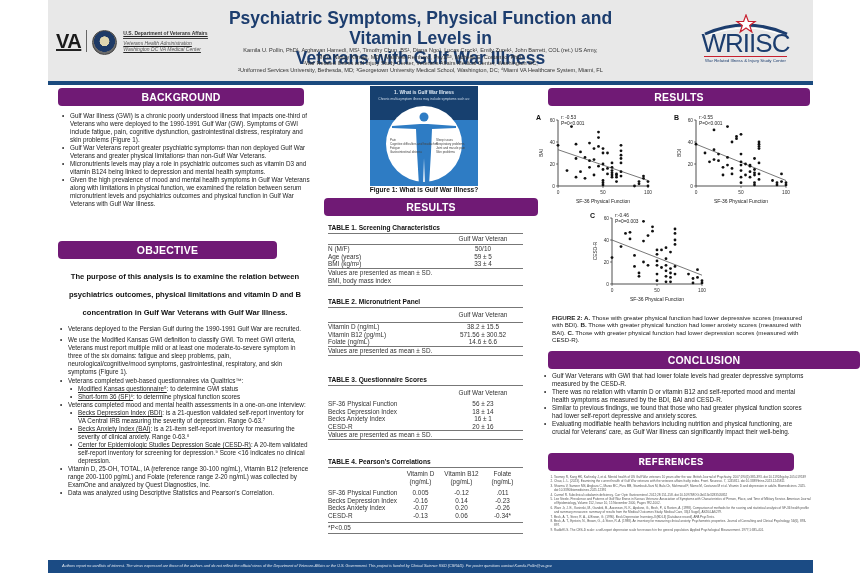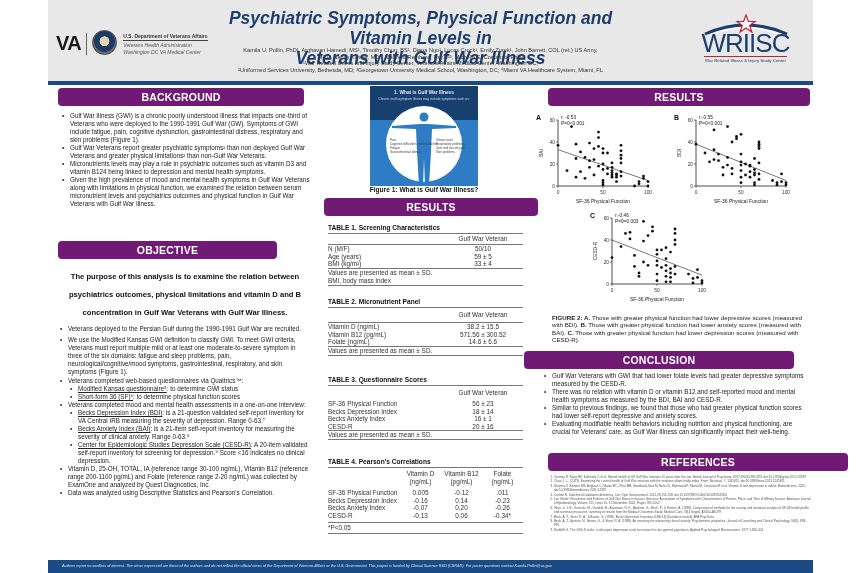--- a/index.html
+++ b/index.html
@@ -3,29 +3,29 @@
 <meta charset="utf-8">
 <style>
   * { box-sizing: border-box; margin: 0; padding: 0; }
   html, body { width: 860px; height: 573px; overflow: hidden; background: #ffffff; }
   body { font-family: "Liberation Sans", sans-serif; color: #222; position: relative; }
 
   .poster { position: absolute; left: 48px; top: 0; width: 765px; height: 573px; background: #fff; }
   .header { position: absolute; left: 0; top: 0; width: 765px; height: 82px; background: #e8e8e8; }
   .header-bar { position: absolute; left: 0; top: 81px; width: 765px; height: 4px; background: #1a4a7e; }
 
-  .va-logo { position: absolute; left: 8px; top: 30px; display: flex; align-items: flex-end; }
+  .va-logo { position: absolute; left: 8px; top: 30px; display: flex; align-items: flex-start; text-decoration: underline; }
   .va-text { font-weight: bold; font-size: 20px; color: #1a1a1a; letter-spacing: -0.5px; }
   .va-sep { width: 1px; height: 22px; background: #666; margin: 0 5px; }
   .va-seal { width: 25px; height: 25px; border-radius: 50%; background: radial-gradient(circle at 50% 45%, #e0d6b0 0 28%, #1e3a66 30% 60%, #6b6b6b 62% 100%); border: 1px solid #444; }
   .va-lines { margin-left: 6px; font-size: 5px; line-height: 6.5px; color: #333; }
   .va-lines .l1 { font-weight: bold; border-bottom: 1px solid #444; padding-bottom: 1px; margin-bottom: 1px; }
   .va-lines .l2, .va-lines .l3 { font-style: italic; color: #555; }
 
-  .title { position: absolute; left: 150px; top: 8px; width: 445px; text-align: center; color: #1c3d6e; font-weight: bold; font-size: 17.5px; line-height: 20px; font-style: italic; }
+  .title { position: absolute; left: 150px; top: 8px; width: 445px; text-align: center; color: #1c3d6e; font-weight: bold; font-size: 17.5px; line-height: 20px; }
   .authors { position: absolute; left: 150px; top: 47px; width: 445px; text-align: center; font-size: 5.6px; line-height: 6.6px; color: #333; }
 
   .wriisc { position: absolute; left: 650px; top: 14px; width: 95px; height: 60px; text-align: center; }
   .wriisc svg { display: block; margin: 0 auto; }
   .wriisc-word { font-size: 26px; color: #1c3d6e; letter-spacing: -1px; line-height: 22px; font-weight: normal; margin-top: -4px; }
   .wriisc-rule { height: 1px; background: #c8202f; margin: 2px 6px 1px; }
   .wriisc-sub { font-size: 4.4px; color: #1c3d6e; }
 
   .banner { position: absolute; background: #701a75; color: #fff; font-weight: bold; text-align: center; border-radius: 4px; font-size: 10.5px; line-height: 18px; height: 18px; letter-spacing: 0.2px; }
 
@@ -513,31 +513,31 @@
         <circle cx="109.5" cy="59.7" r="1.4" fill="#111"></circle>
         <circle cx="109.5" cy="67.4" r="1.4" fill="#111"></circle>
         <circle cx="114" cy="70.7" r="1.4" fill="#111"></circle>
         <circle cx="114" cy="72.9" r="1.4" fill="#111"></circle>
       </svg></div>
 
   <div class="fig2-cap" style="left:504px;">
     <b>FIGURE 2: A.</b><span> Those with greater physical function had lower depressive scores (measured with BDI). </span><b>B.</b><span> Those with greater physical function had lower anxiety scores (measured with BAI). </span><b>C.</b><span> Those with greater physical function had lower depression scores (measured with CESD-R).</span>
   </div>
 
-  <div class="banner" style="left:476px; top:351px; width:270px;">CONCLUSION</div>
+  <div class="banner" style="left:500px; top:351px; width:312px;">CONCLUSION</div>
   <div class="col-text" style="left:494px; top:372px; width:270px;">
     <ul>
       <li>Gulf War Veterans with GWI that had lower folate levels had greater depressive symptoms measured by the CESD-R.</li>
       <li>There was no relation with vitamin D or vitamin B12 and self-reported mood and mental health symptoms as measured by the BDI, BAI and CESD-R.</li>
       <li>Similar to previous findings, we found that those who had greater physical function scores had lower self-report depressive and anxiety scores.</li>
       <li>Evaluating modifiable health behaviors including nutrition and physical functioning, are crucial for Veterans' care, as Gulf War Illness can significantly impact their well-being.</li>
     </ul>
   </div>
 
-  <div class="banner" style="left:500px; top:453px; width:300px;">REFERENCES</div>
+  <div class="banner" style="left:500px; top:453px; width:246px;font-family:Liberation Mono, monospace;">REFERENCES</div>
   <div class="refs" style="left:498px;">
     <ol>
       <li>Toomey R, Kang HK, Karlinsky J, et al. Mental health of US Gulf War veterans 10 years after the war. British Journal of Psychiatry. 2007;190(5):385-393. doi:10.1192/bjp.bp.105.019539</li>
       <li>Chao, L. L. (2023). Examining the current health of Gulf War veterans with the veterans affairs frailty index. Front. Neurosci. 7, 1245811. doi:10.3389/fnins.2023.1245811</li>
       <li>Sharma V, Sameer MS, Angkara C, Marzo MC, Pura MB, Stambouli-Sani M, Bala Ch, Mahmoud F, Mamo M, Costanzo M et al. Vitamin D and depression in adults. Biomedicines. 2025. doi:10.3390/biomedicines.2025.12391</li>
       <li>Carmel R. Subclinical cobalamin deficiency. Curr Opin Gastroenterol. 2012;28:151-158. doi:10.1097/MOG.0b013e3283505852</li>
       <li>Lee Steele. Prevalence and Patterns of Gulf War Illness in Kansas Veterans: Association of Symptoms with Characteristics of Person, Place, and Time of Military Service. American Journal of Epidemiology, Volume 152, Issue 10, 15 November 2000, Pages 992-1002.</li>
       <li>Ware Jr, J. E., Kosinski, M., Gandek, B., Aaronson, N. K., Apolone, G., Bech, P., &amp; Rosten, A. (1998). Comparison of methods for the scoring and statistical analysis of SF-36 health profile and summary measures: summary of results from the Medical Outcomes Study. Medical Care, 33(4 Suppl), AS264-AS279.</li>
       <li>Beck, A. T., Steer, R. A., &amp; Brown, G. (1996). Beck Depression Inventory-II (BDI-II) [Database record]. APA PsycTests.</li>
       <li>Beck, A. T., Epstein, N., Brown, G., &amp; Steer, R. A. (1988). An inventory for measuring clinical anxiety: Psychometric properties. Journal of Consulting and Clinical Psychology, 56(6), 893-897.</li>

